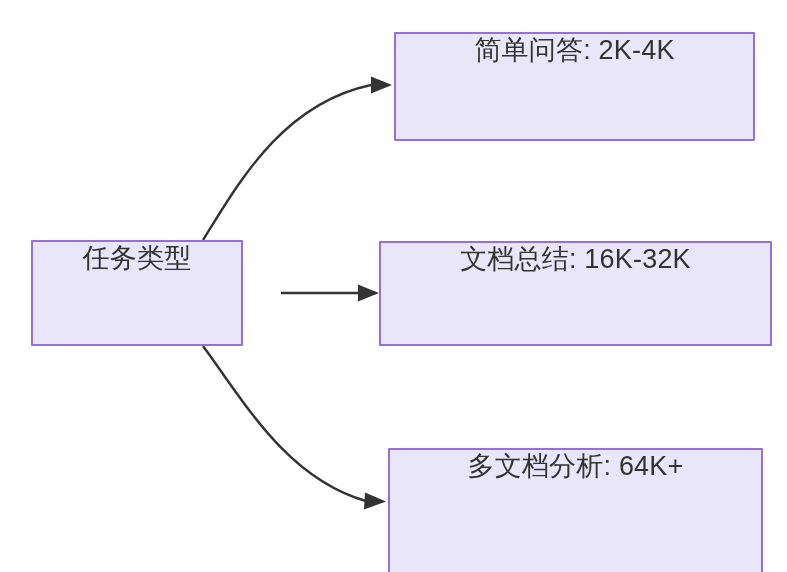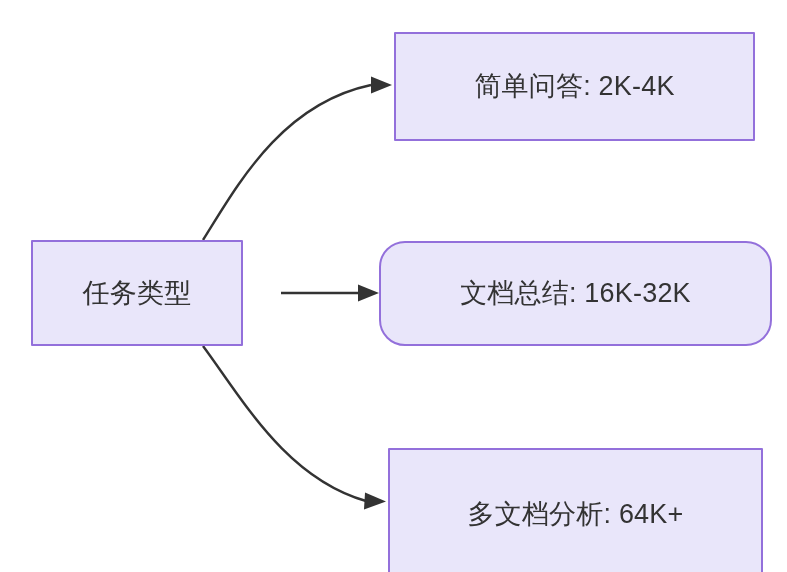--- a/index.html
+++ b/index.html
@@ -32,21 +32,20 @@
     overflow: visible;
   }
 
   .node {
     position: absolute;
     box-sizing: border-box;
     background: #e9e6fa;
     border: 2px solid #9370db;
     border-radius: 1px;
     display: flex;
-    align-items: center;
     justify-content: center;
     z-index: 2;
   }
 
   .node-label {
     color: #333333;
     font-size: 27px;
     line-height: 1.2;
     white-space: nowrap;
     letter-spacing: 0.2px;
@@ -66,21 +65,20 @@
     top: 32px;
     width: 361px;
     height: 109px;
   }
 
   #node-doc-summary {
     left: 379px;
     top: 241px;
     width: 393px;
     height: 105px;
-    border-radius: 26px;
   }
 
   #node-multi-doc {
     left: 388px;
     top: 448px;
     width: 375px;
     height: 132px;
   }
 
   .edge-path {

